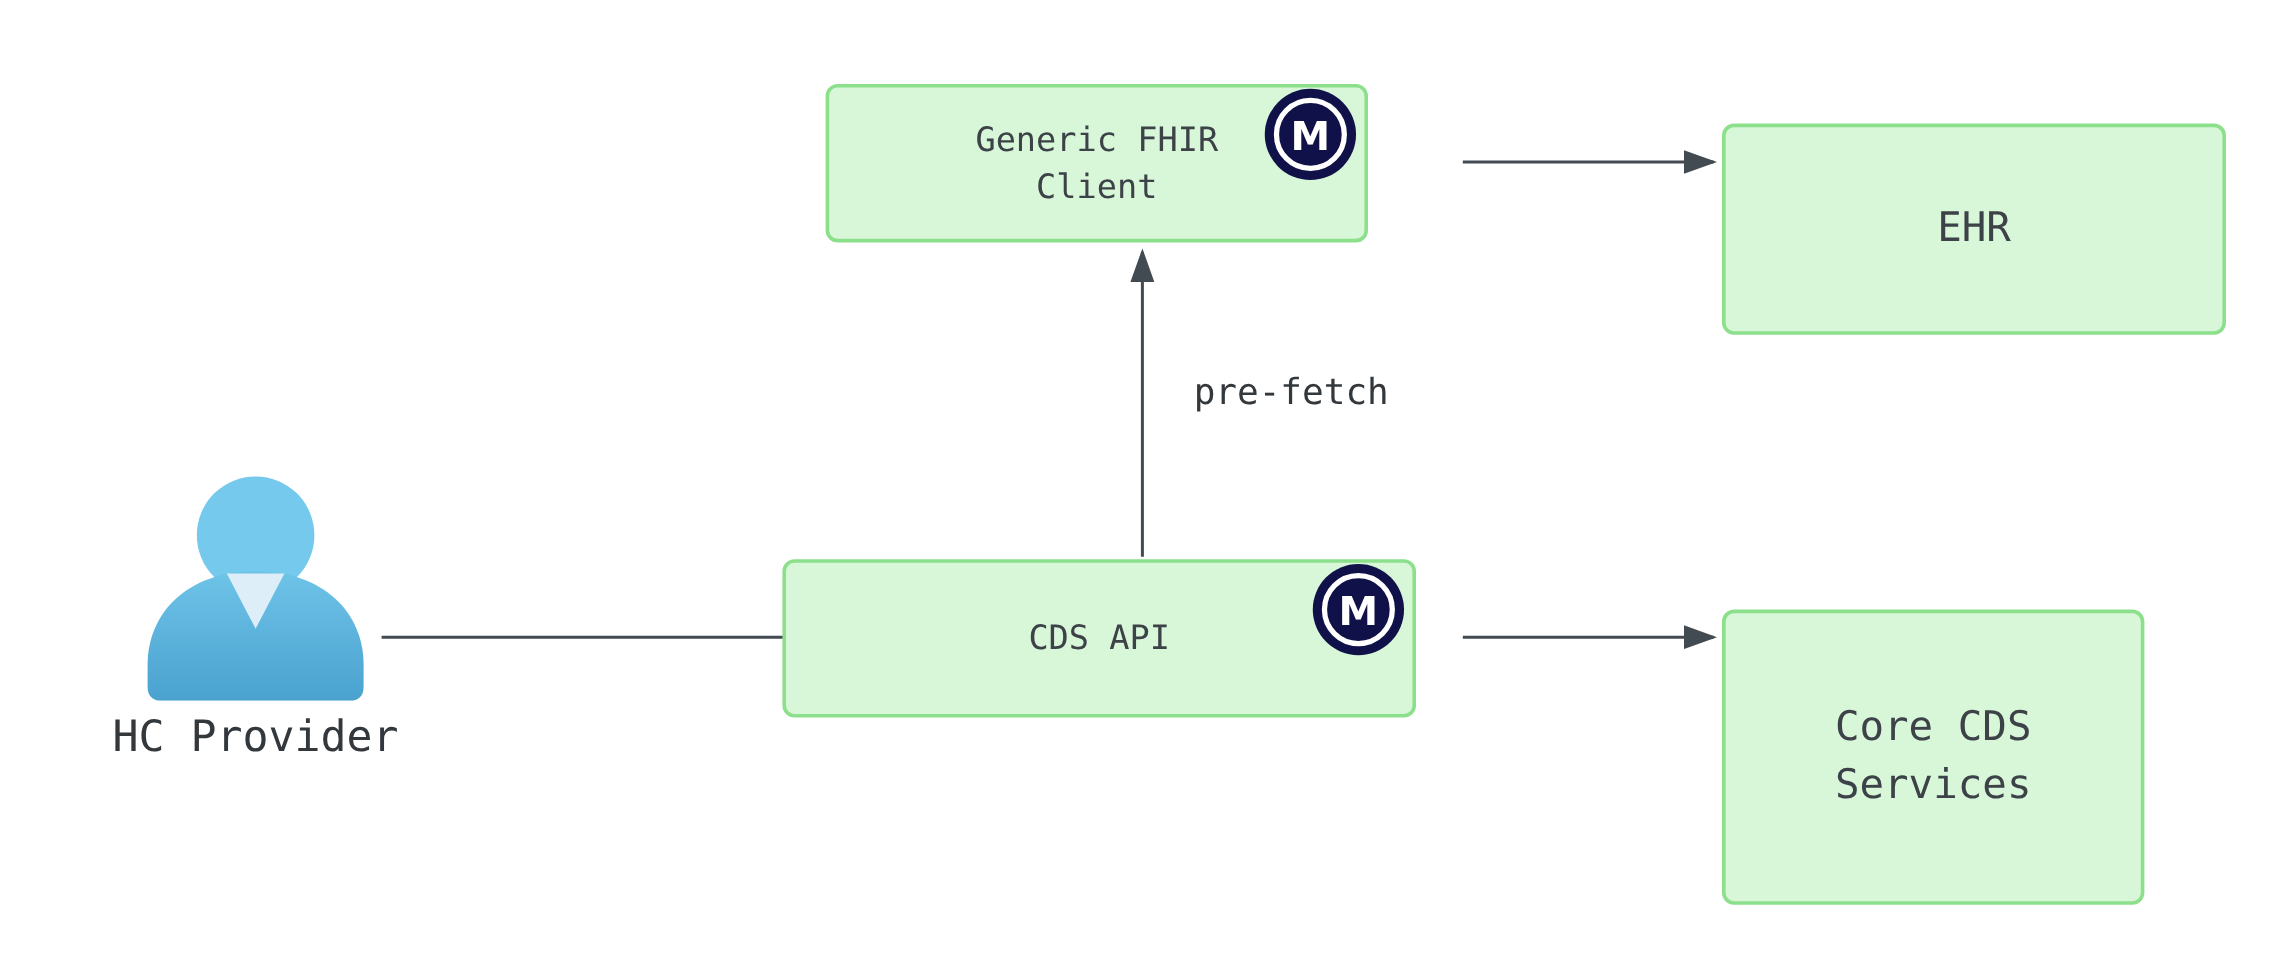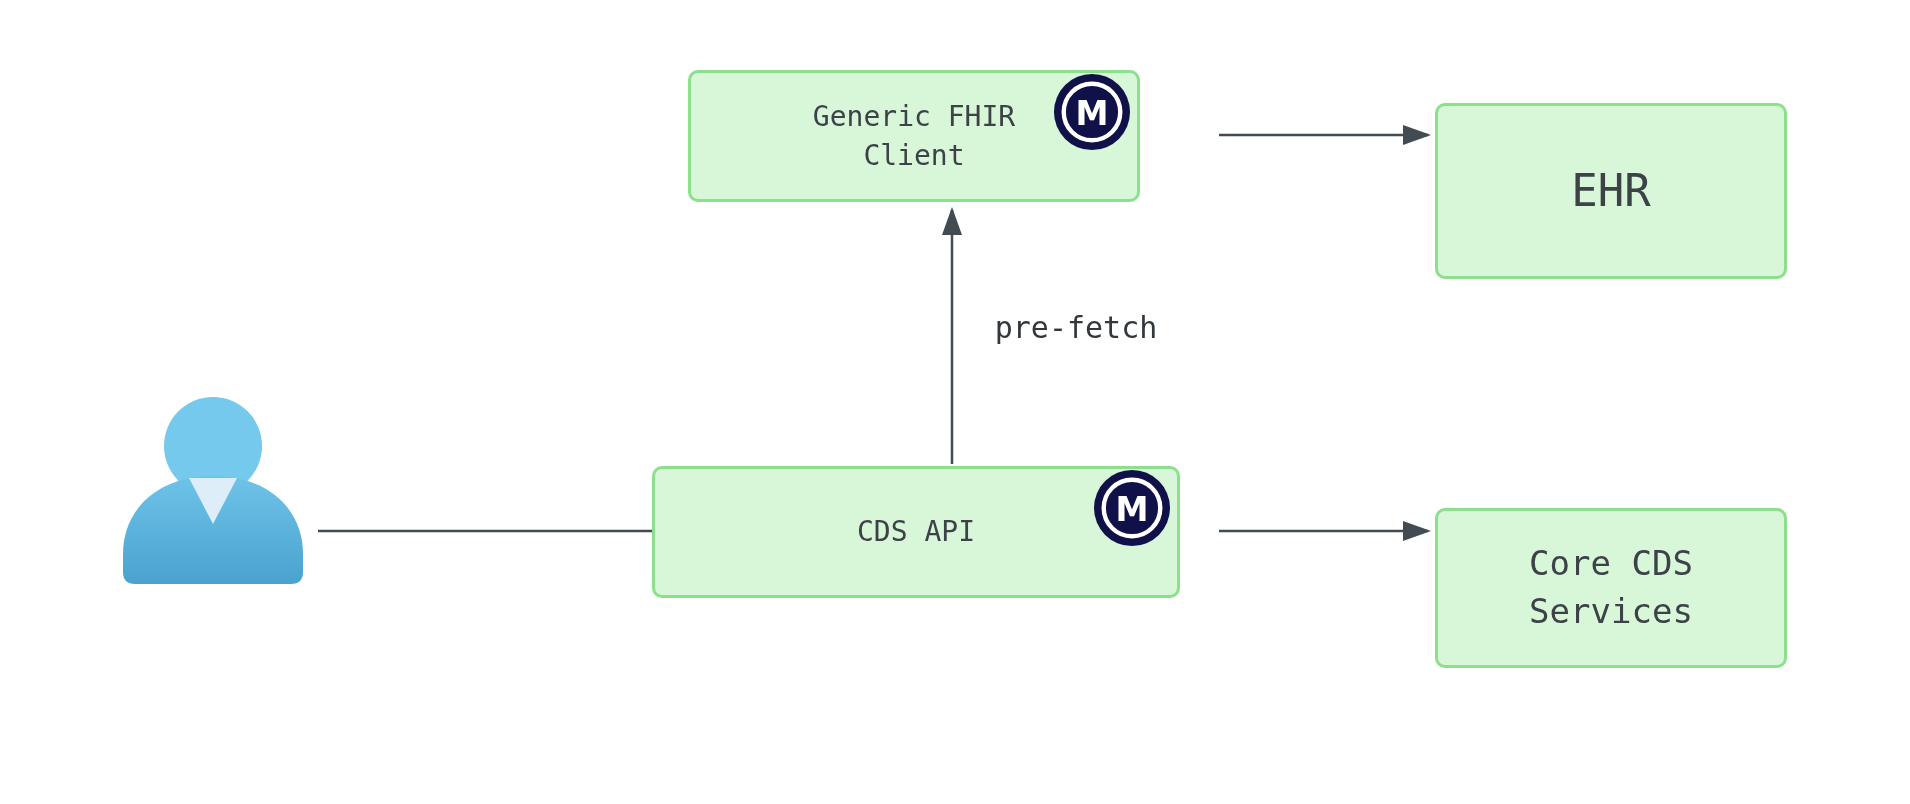--- a/index.html
+++ b/index.html
@@ -34,23 +34,23 @@
     border-radius:10px;
     display:flex;align-items:center;justify-content:center;
     color:var(--node-text,#3c4248);
   }
   .node-label{
     white-space:pre-line;
     text-align:center;
     line-height:1.4;
   }
   .node-fhir{left:688px;top:70px;width:452px;height:132px;font-size:28px;}
-  .node-ehr{left:1435px;top:103px;width:352px;height:176px;font-size:44px;}
+  .node-ehr{left:1435px;top:103px;width:420px;height:176px;font-size:34px;}
   .node-cds{left:652px;top:466px;width:528px;height:132px;font-size:28px;}
-  .node-core{left:1435px;top:508px;width:352px;height:160px;font-size:34px;}
+  .node-core{left:1435px;top:508px;width:352px;height:246px;font-size:34px;}
   .badge{
     position:absolute;top:0;right:6px;width:78px;height:78px;
     display:block;
   }
   .edge-label{
     position:absolute;
     left:1076px;top:310px;
     transform:translateX(-50%);
     font-size:30px;font-weight:normal;
     color:var(--edge-label-text,#33383d);
@@ -126,15 +126,16 @@
       <defs>
         <linearGradient id="bodyGrad" x1="0" y1="0" x2="0" y2="1">
           <stop offset="0" stop-color="var(--actor-body-top,#6ec3e8)"></stop>
           <stop offset="1" stop-color="var(--actor-body-bottom,#4aa2cf)"></stop>
         </linearGradient>
       </defs>
       <circle cx="96" cy="62" r="49" fill="var(--actor-head,#74c9ec)"></circle>
       <path d="M96,92 C152,92 186,126 186,170 L186,188 Q186,200 174,200 L18,200 Q6,200 6,188 L6,170 C6,126 40,92 96,92 Z" fill="url(#bodyGrad)"></path>
       <path d="M72,94 L96,140 L120,94 Z" fill="#ddeef8"></path>
     </svg>
+    <div class="actor-label">HC Provider</div>
   </div>
 
 </div>
 
 </body></html>

